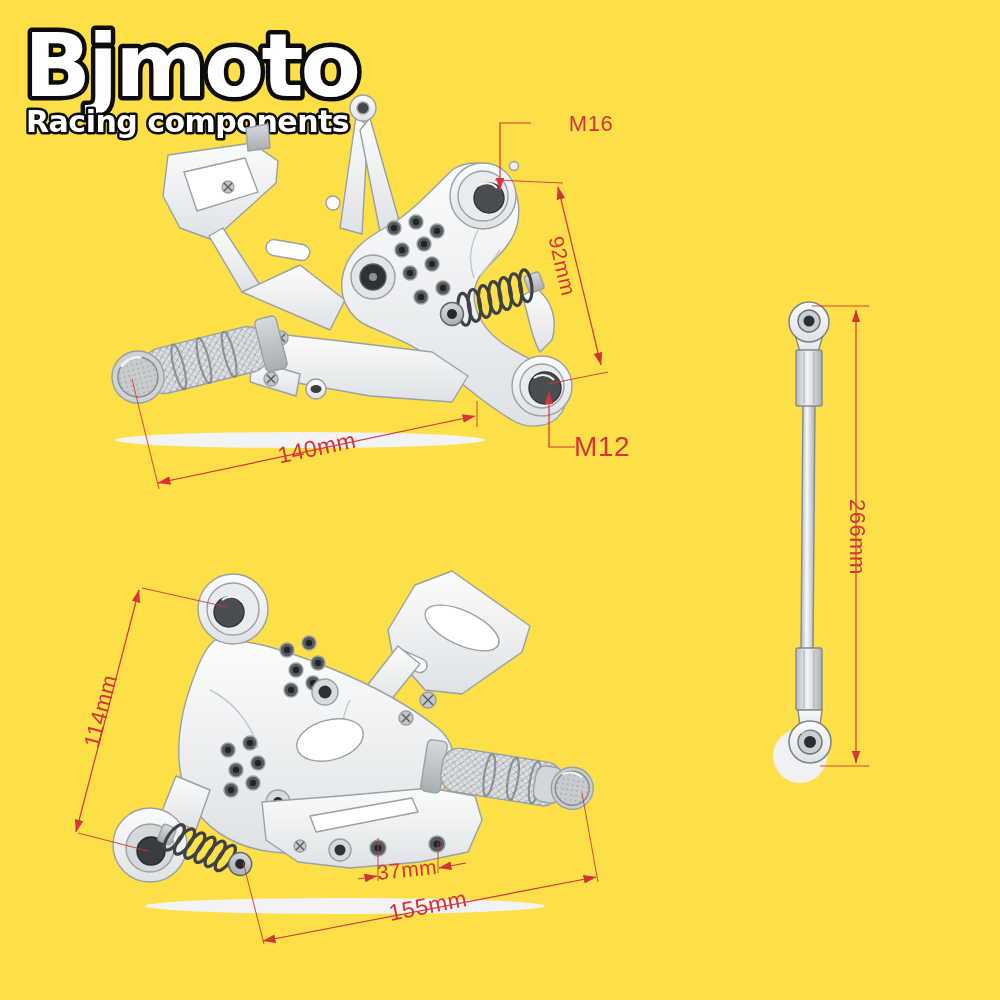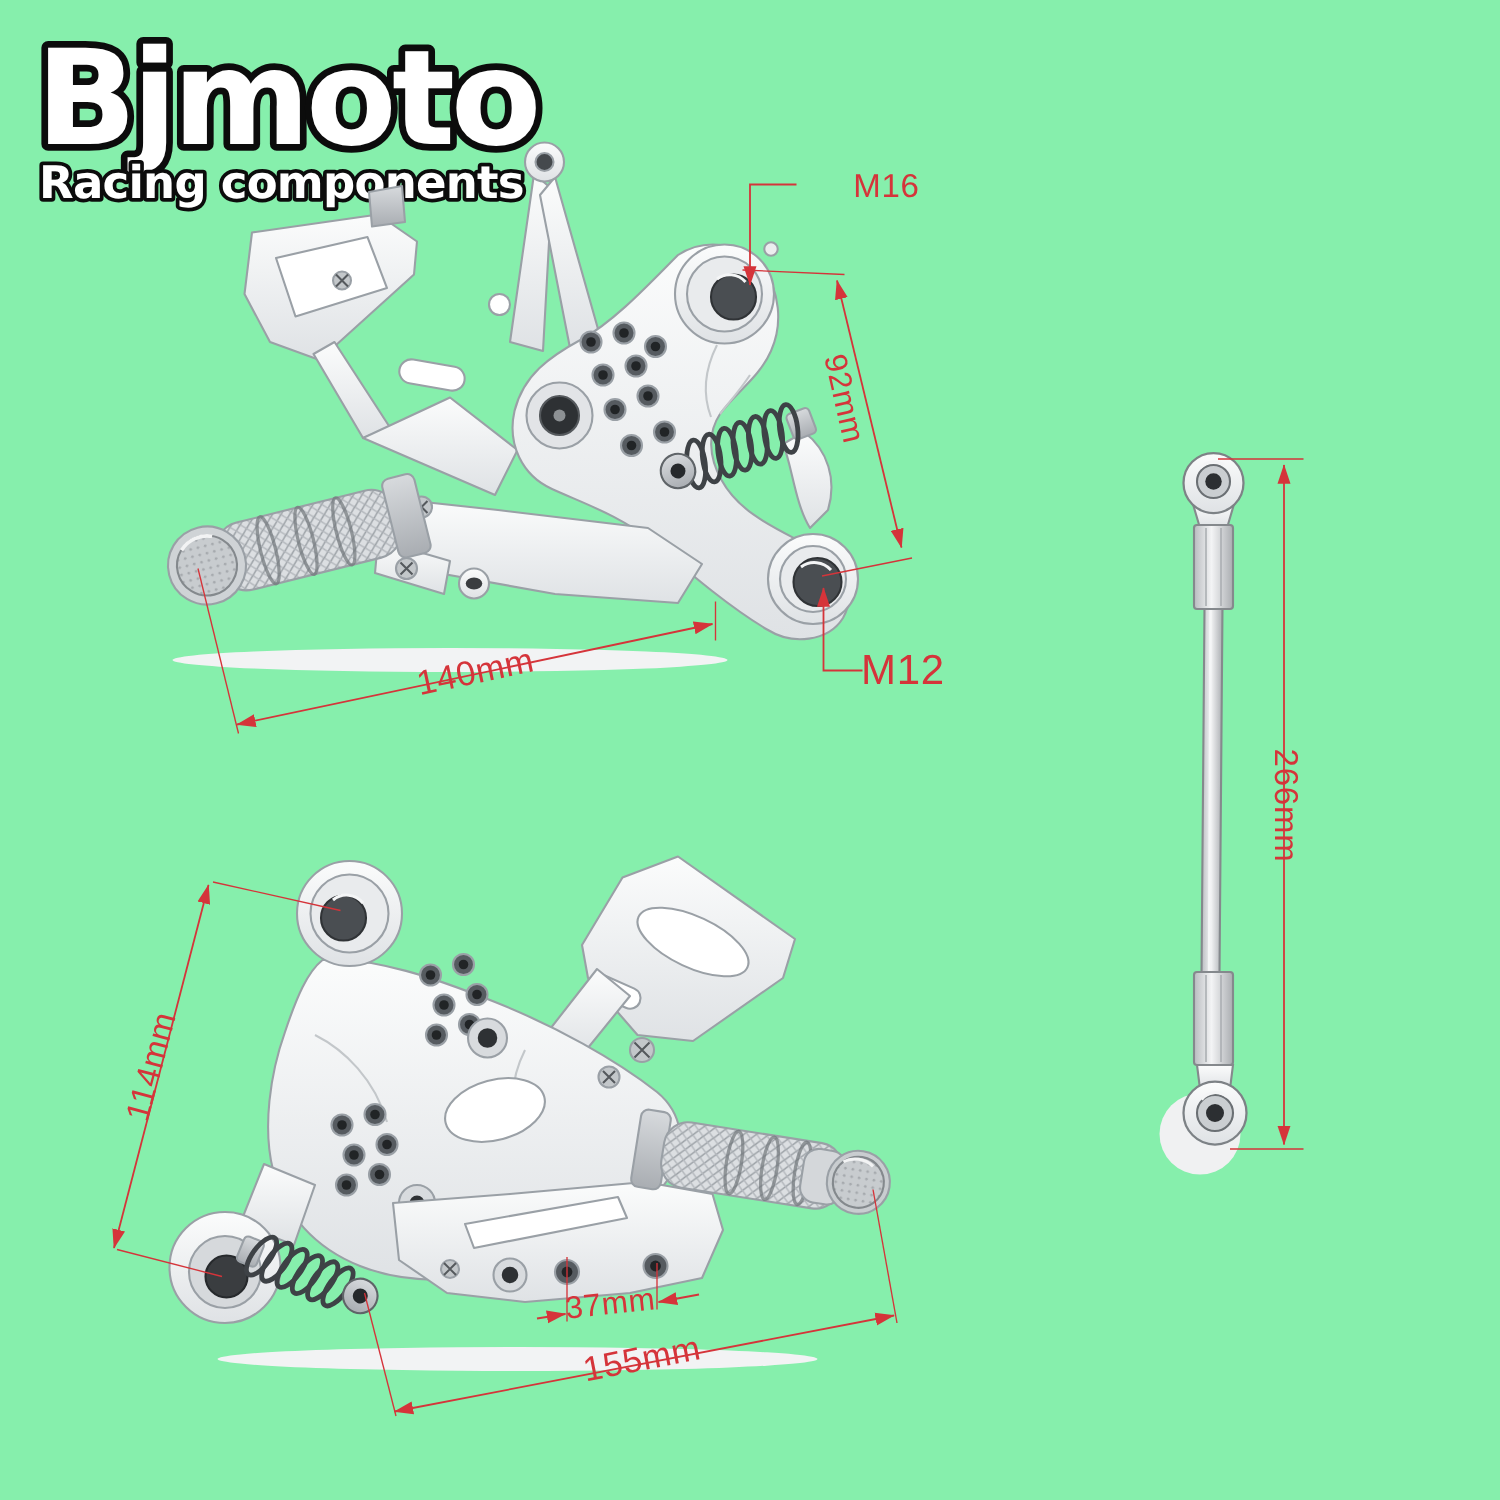--- a/index.html
+++ b/index.html
@@ -1,16 +1,16 @@
 <!DOCTYPE html>
 <html><head>
 <meta charset="utf-8">
 <style>
   html,body{margin:0;padding:0;background:#ffffff;}
-  .stage{position:relative;width:1000px;height:1000px;background:#86efac;overflow:hidden;
+  .stage{position:relative;width:1000px;height:1000px;background:#fde047;overflow:hidden;
          font-family:"Liberation Sans",sans-serif;}
   .stage svg{position:absolute;left:0;top:0;}
   .dim-label{position:absolute;color:#d5343a;white-space:nowrap;
              transform:translate(-50%,-50%);letter-spacing:.5px;
              font-family:"Liberation Sans",sans-serif;}
 </style>
 </head>
 <body>
 
 <div class="stage">

